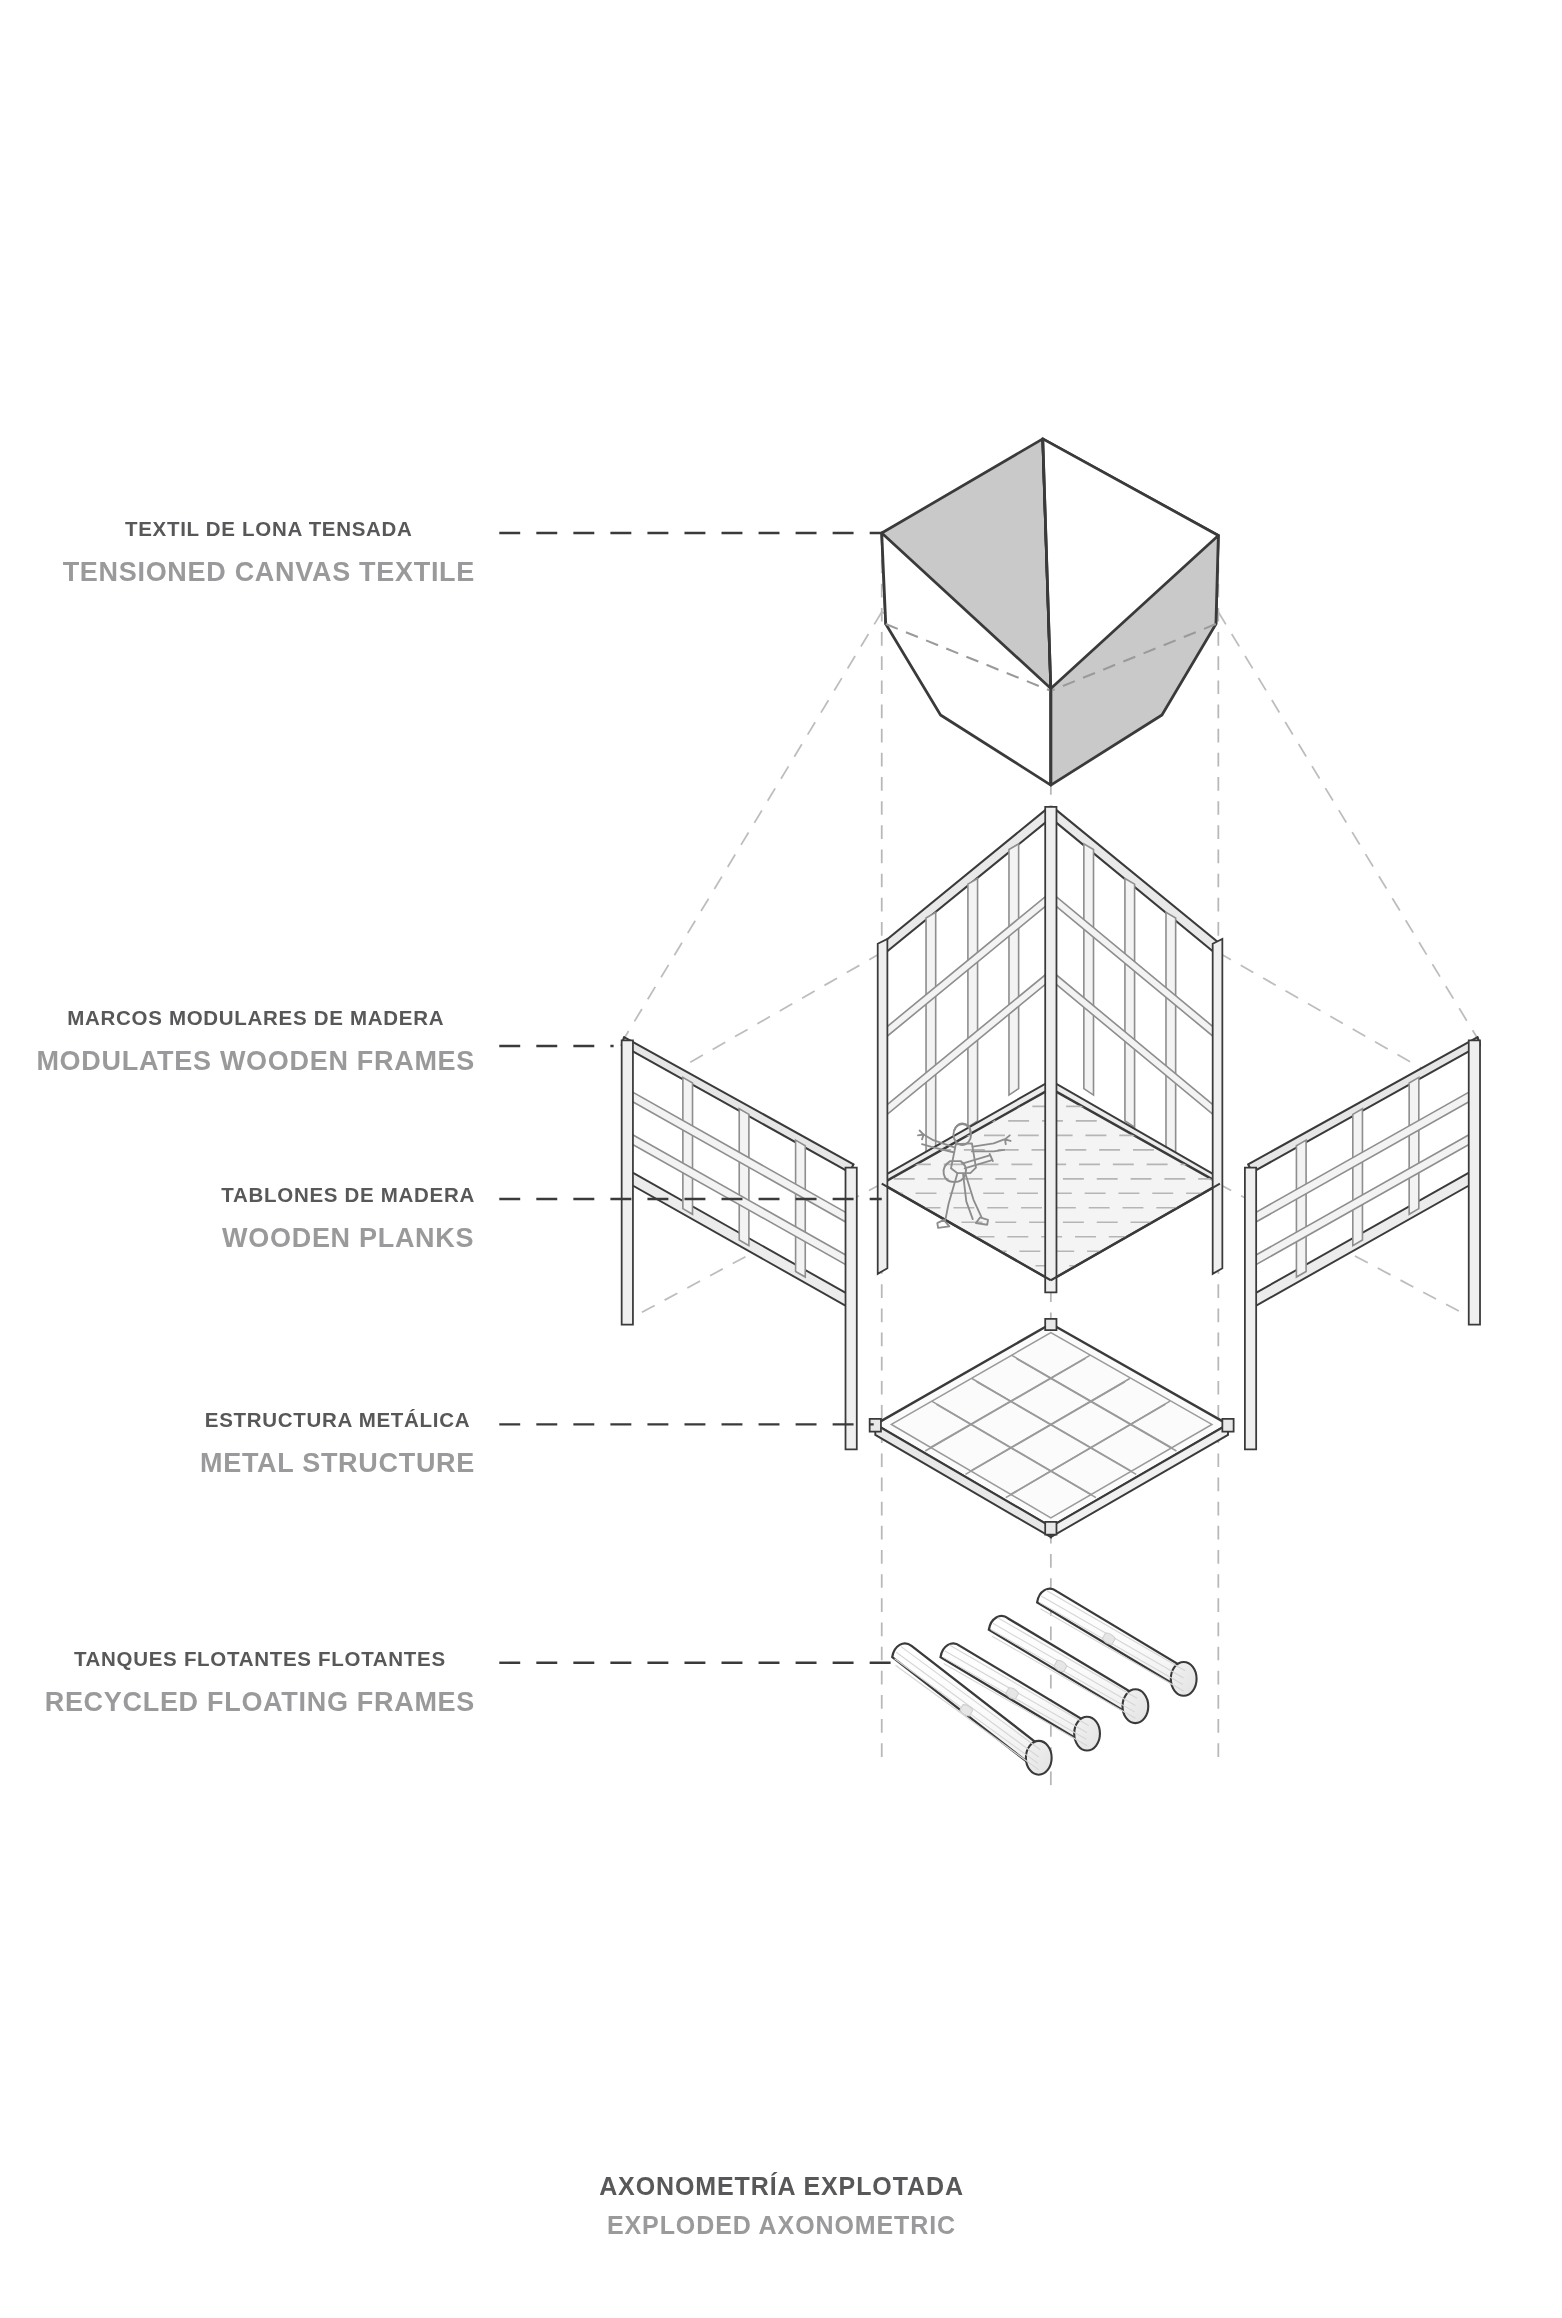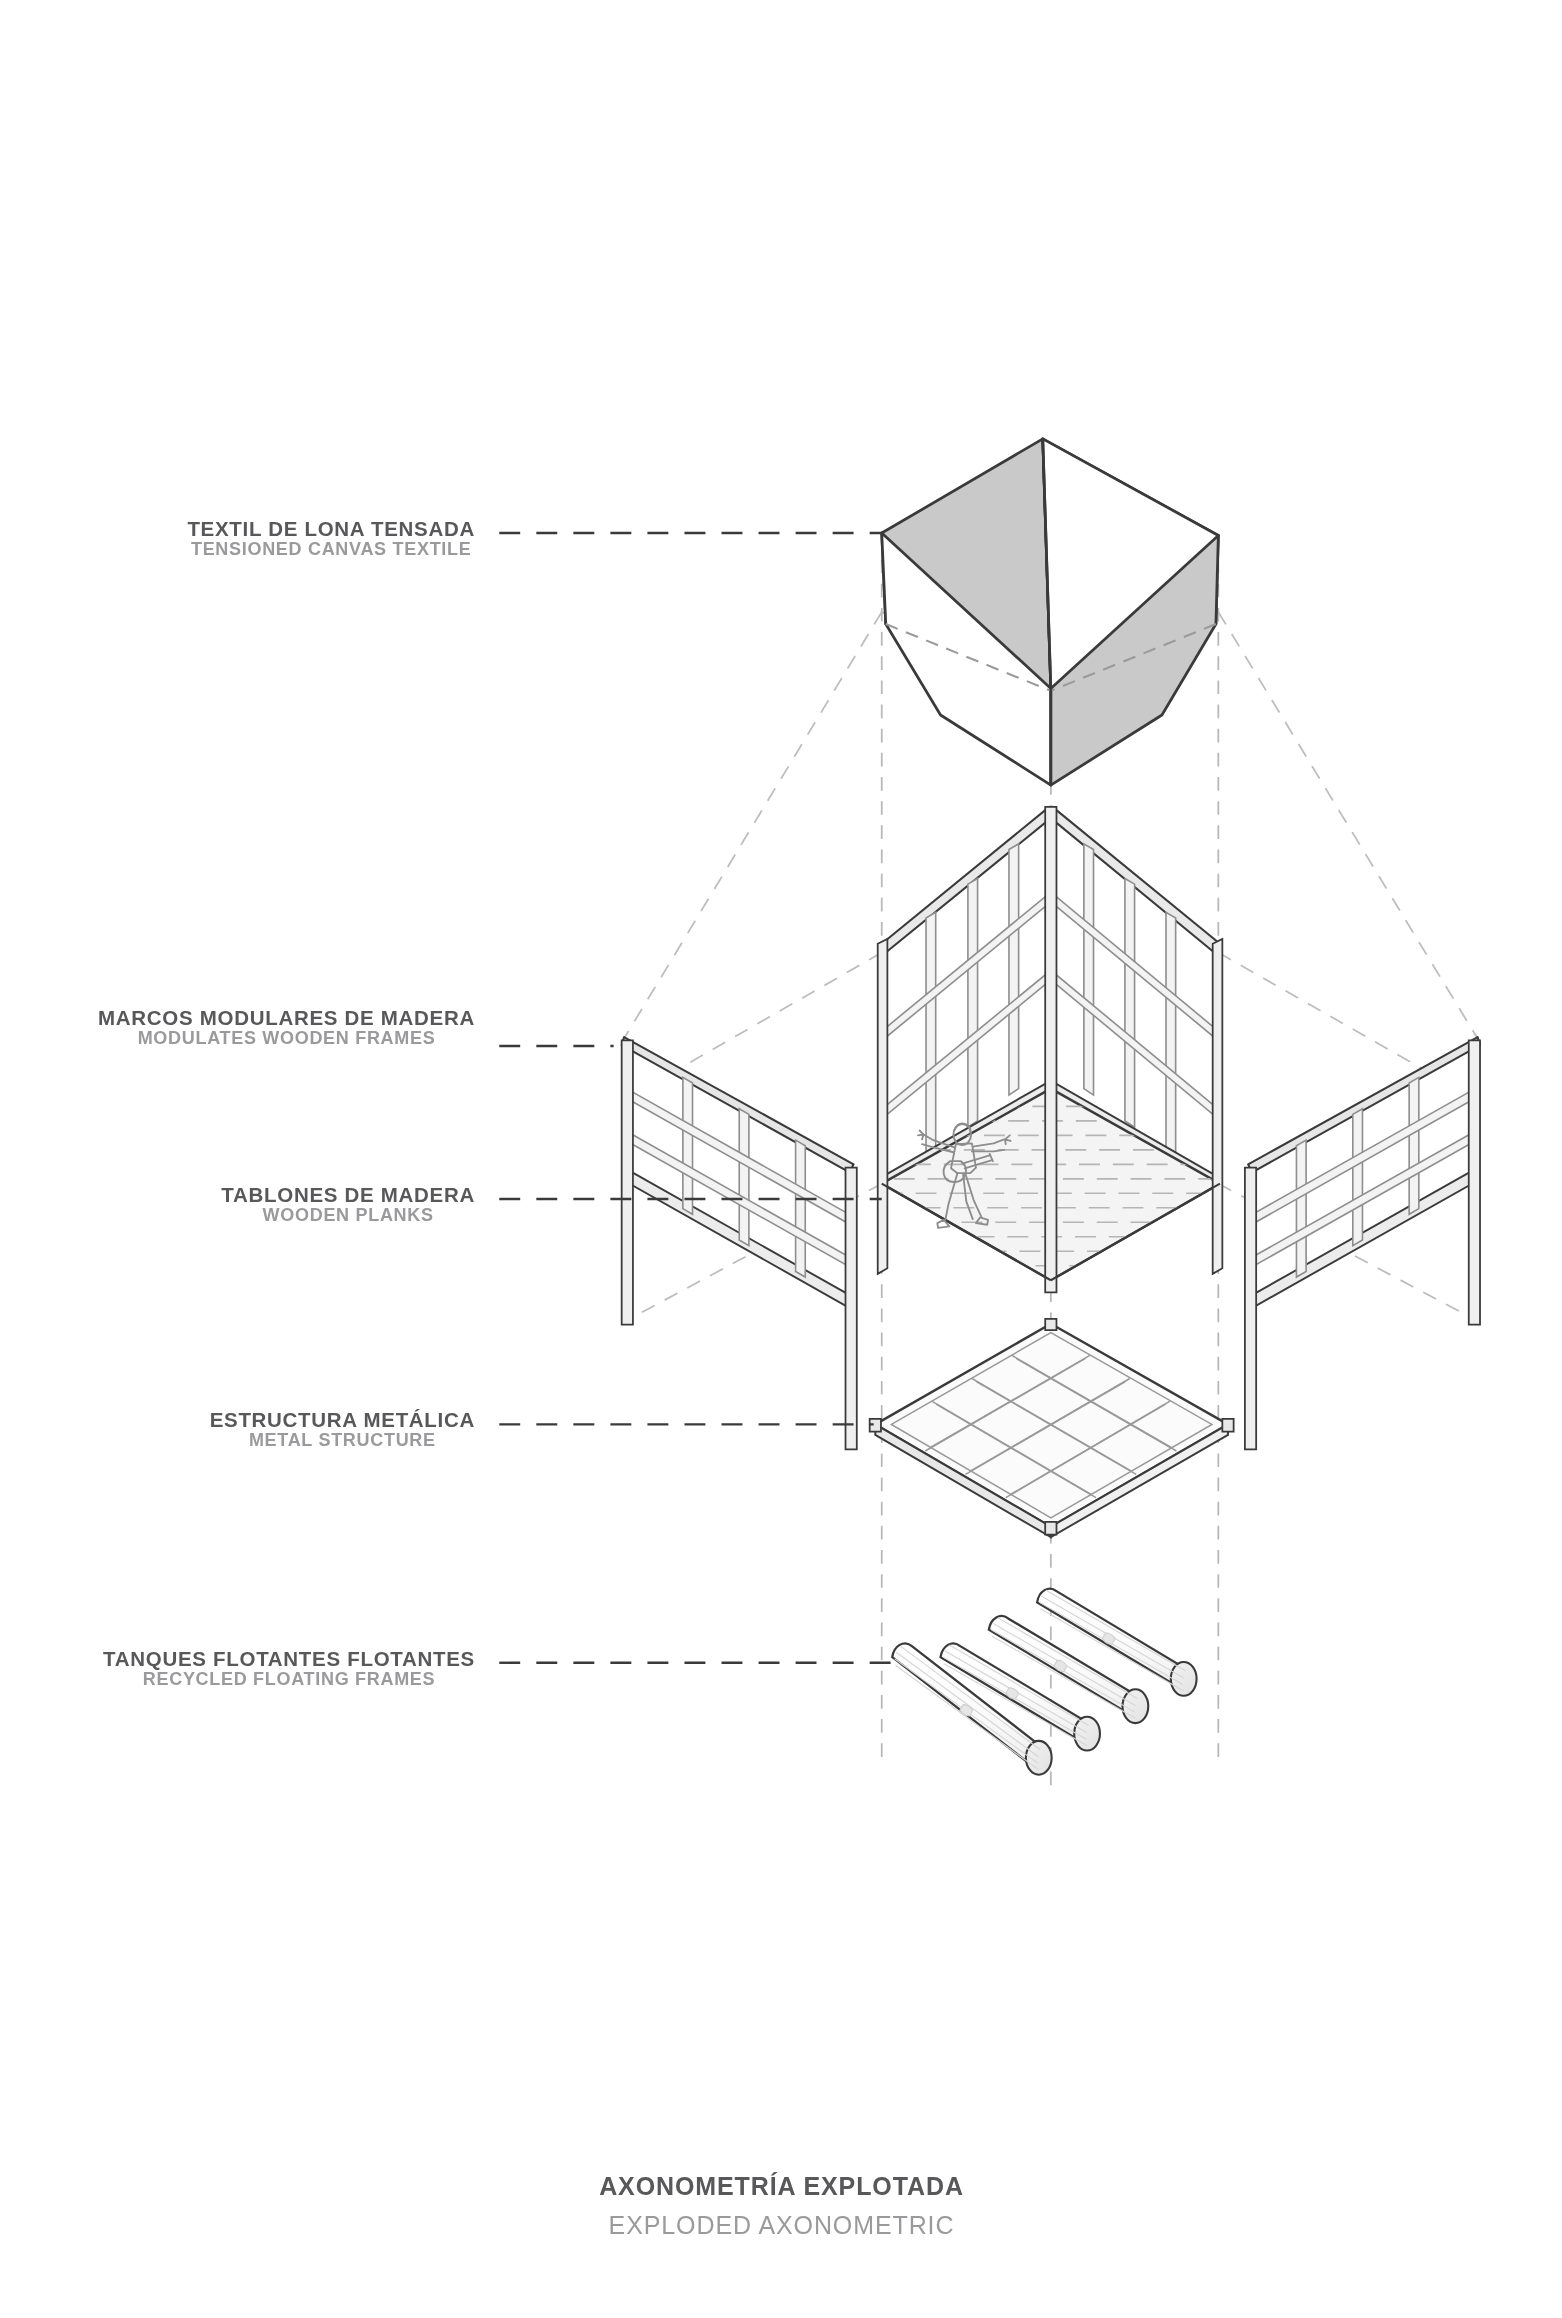--- a/index.html
+++ b/index.html
@@ -38,47 +38,47 @@
     white-space: nowrap;
   }
   .callout .es {
     font-size: 20.5px;
     font-weight: bold;
     letter-spacing: 0.7px;
     color: #58585a;
     display: block;
   }
   .callout .en {
-    font-size: 18px;
+    font-size: 27px;
     font-weight: bold;
     letter-spacing: 0.7px;
     color: #9a9a9c;
     display: block;
-    margin-top: 0;
+    margin-top: 19px;
   }
 
   #footer-title {
     position: absolute;
     left: 0;
     width: 1563px;
     text-align: center;
     line-height: 1.0;
   }
   #footer-title .es {
     display: block;
     font-size: 25px;
     font-weight: bold;
     letter-spacing: 0.9px;
     color: #58585a;
   }
   #footer-title .en {
     display: block;
     margin-top: 13.7px;
     font-size: 25px;
-    font-weight: normal;
+    font-weight: bold;
     letter-spacing: 0.9px;
     color: #9a9a9c;
   }
 </style>
 </head>
 <body>
 
 <div id="sheet">
 
   <svg class="layer" viewBox="0 0 1941 2880">

